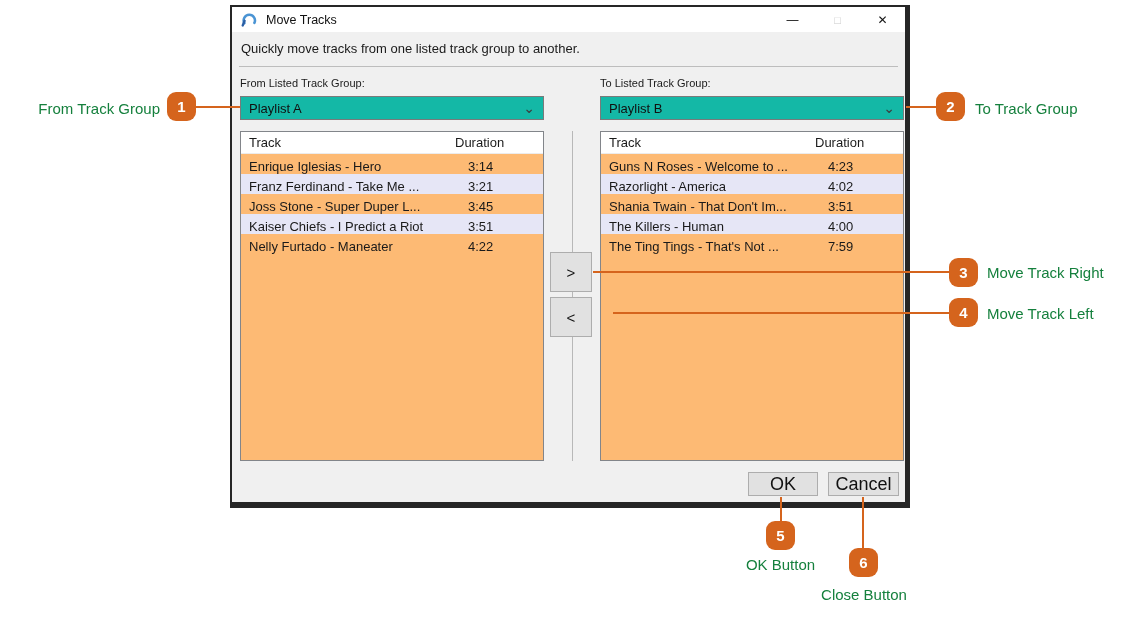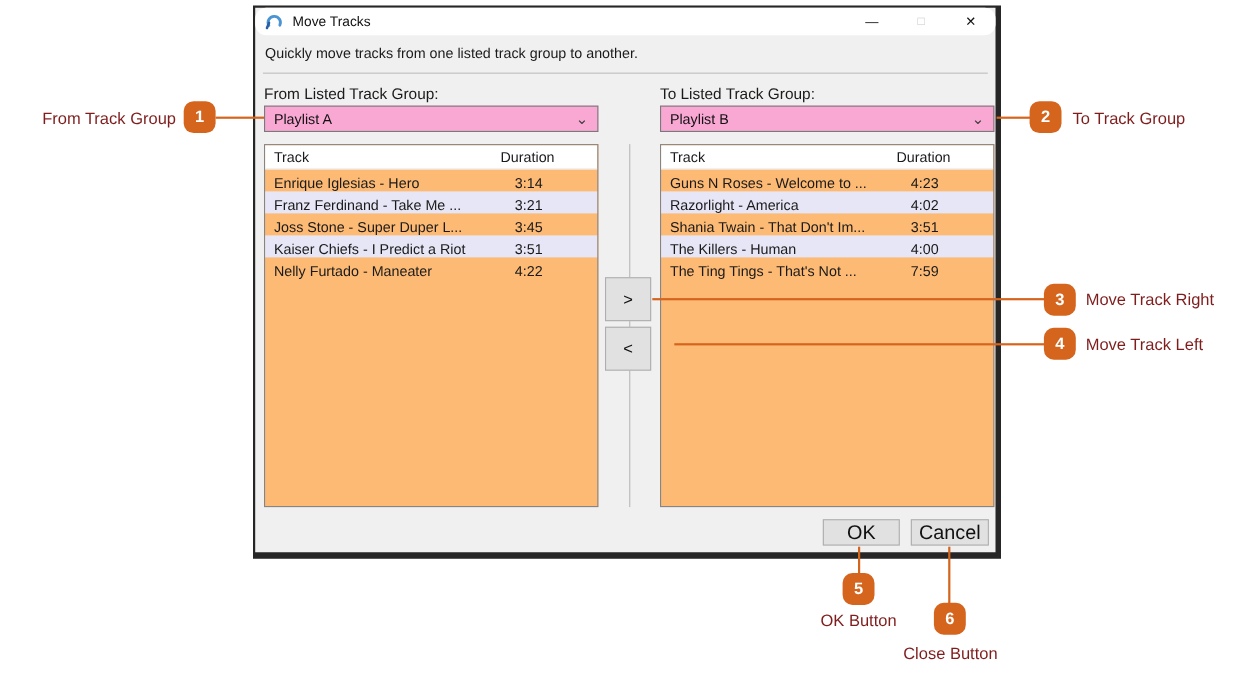--- a/index.html
+++ b/index.html
@@ -5,33 +5,33 @@
   * { margin:0; padding:0; box-sizing:border-box; }
   html,body { width:1143px; height:623px; background:#ffffff; overflow:hidden;
               font-family:"Liberation Sans", sans-serif; }
   .stage { position:relative; width:1143px; height:623px; background:#ffffff; }
 
   
   .dialog { position:absolute; left:230px; top:5px; width:680px; height:503px;
             background:#f0f0f0; border:2px solid #262626; border-right:5px solid #262626;
             border-bottom:6px solid #262626; }
   .titlebar { position:absolute; left:0; top:0; right:0; height:25px; background:#ffffff;
-              display:flex; align-items:center;border-radius:10px; }
+              display:flex; align-items:center; }
   .app-icon { width:17px; height:17px; margin-left:9px; }
   .title-text { margin-left:8px; font-size:12.5px; color:#111; }
   .win-controls { margin-left:auto; display:flex; height:100%; }
   .win-btn { width:45px; height:100%; display:flex; align-items:center; justify-content:center;
              font-size:12px; color:#111; }
   .win-btn.max { color:#c9c9c9; font-size:11px; }
 
   .desc { position:absolute; left:9px; top:34px; font-size:13px; color:#1a1a1a; }
   .desc-divider { position:absolute; left:7px; right:7px; top:59px; height:1px; background:#bdbdbd; }
 
-  .panel-label { position:absolute; top:70px; font-size:14px; color:#1a1a1a; }
-  .combo { position:absolute; top:89px; width:304px; height:24px; background:#f9a8d4;
+  .panel-label { position:absolute; top:70px; font-size:11px; color:#1a1a1a; }
+  .combo { position:absolute; top:89px; width:304px; height:24px; background:#14b8a6;
            border:1px solid #7a7a7a; display:flex; align-items:center; padding:0 8px;
            font-size:13px; color:#111; }
   .combo .chev { margin-left:auto; color:#3c3c3c; font-size:14px; line-height:10px; }
 
   .listbox { position:absolute; top:124px; width:304px; height:330px; background:#fdba74;
              border:1px solid #82858a; overflow:hidden; }
   .list-header { display:flex; height:22px; align-items:center; background:#ffffff;
                  border-bottom:1px solid #ececec; font-size:13px; color:#1a1a1a; }
   .col-track { flex:1; padding-left:8px; white-space:nowrap; overflow:hidden; }
   .col-dur   { width:88px; flex:none; }
@@ -49,21 +49,21 @@
   .xfer-right { top:245px; }
   .xfer-left  { top:290px; }
 
   .dlg-btn { position:absolute; top:465px; height:24px; background:#e1e1e1;
              border:1px solid #adadad; font-size:18px; color:#111; display:flex;
              align-items:center; justify-content:center; }
   .btn-ok     { left:516px; width:70px; }
   .btn-cancel { left:596px; width:71px; }
 
   
-  .ann-label { position:absolute; font-size:15px; color:#7f1d1d; line-height:17px; white-space:nowrap; }
+  .ann-label { position:absolute; font-size:15px; color:#15803d; line-height:17px; white-space:nowrap; }
   .badge { position:absolute; width:29px; height:29px; border-radius:9px; background:#d5641d;
            color:#ffffff; font-size:15px; font-weight:bold; text-align:center; line-height:29px; }
   .ann-line-h { position:absolute; height:2px; background:#d5641d; }
   .ann-line-v { position:absolute; width:2px;  background:#d5641d; }
   .ta-right { text-align:right; }
   .ta-center { text-align:center; }
 </style>
 </head>
 <body>
 

